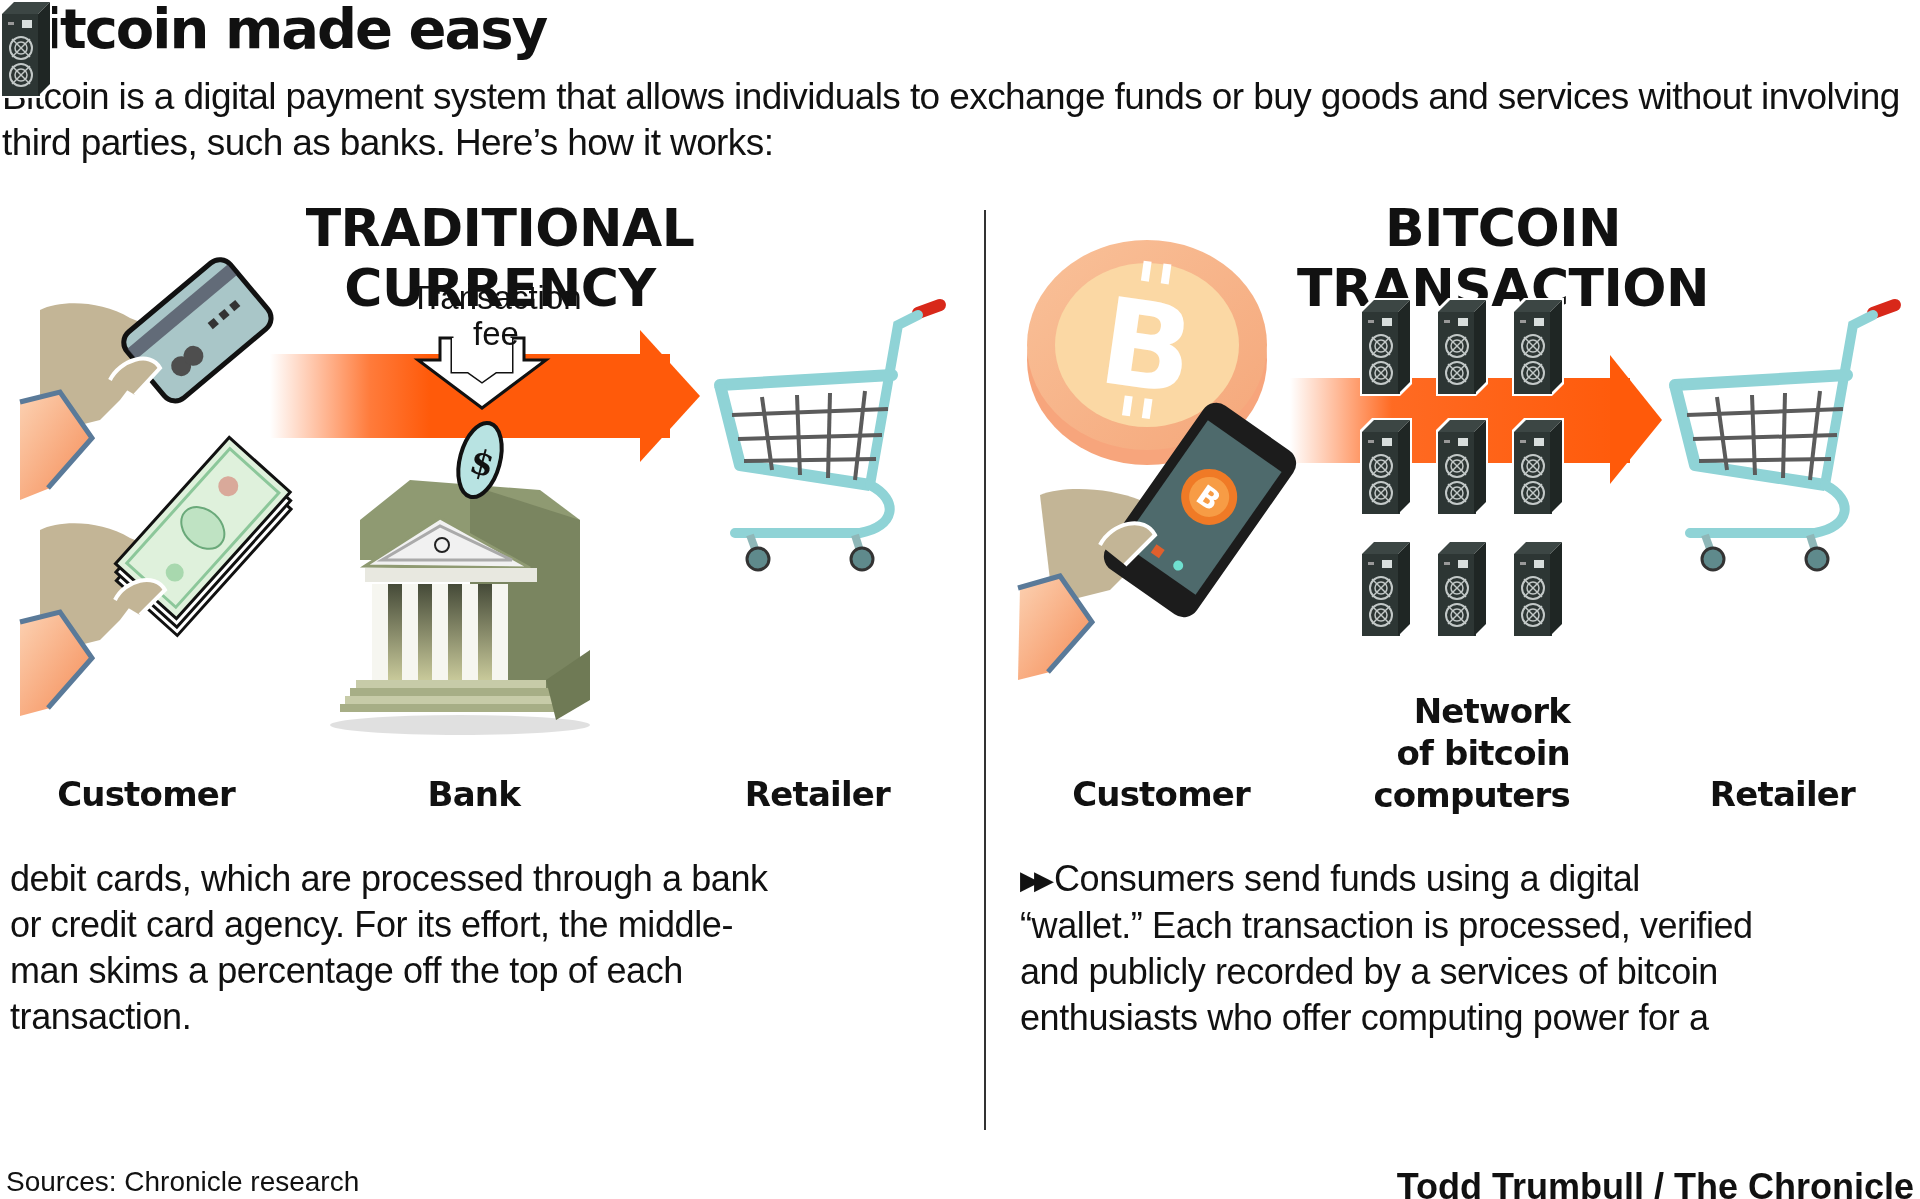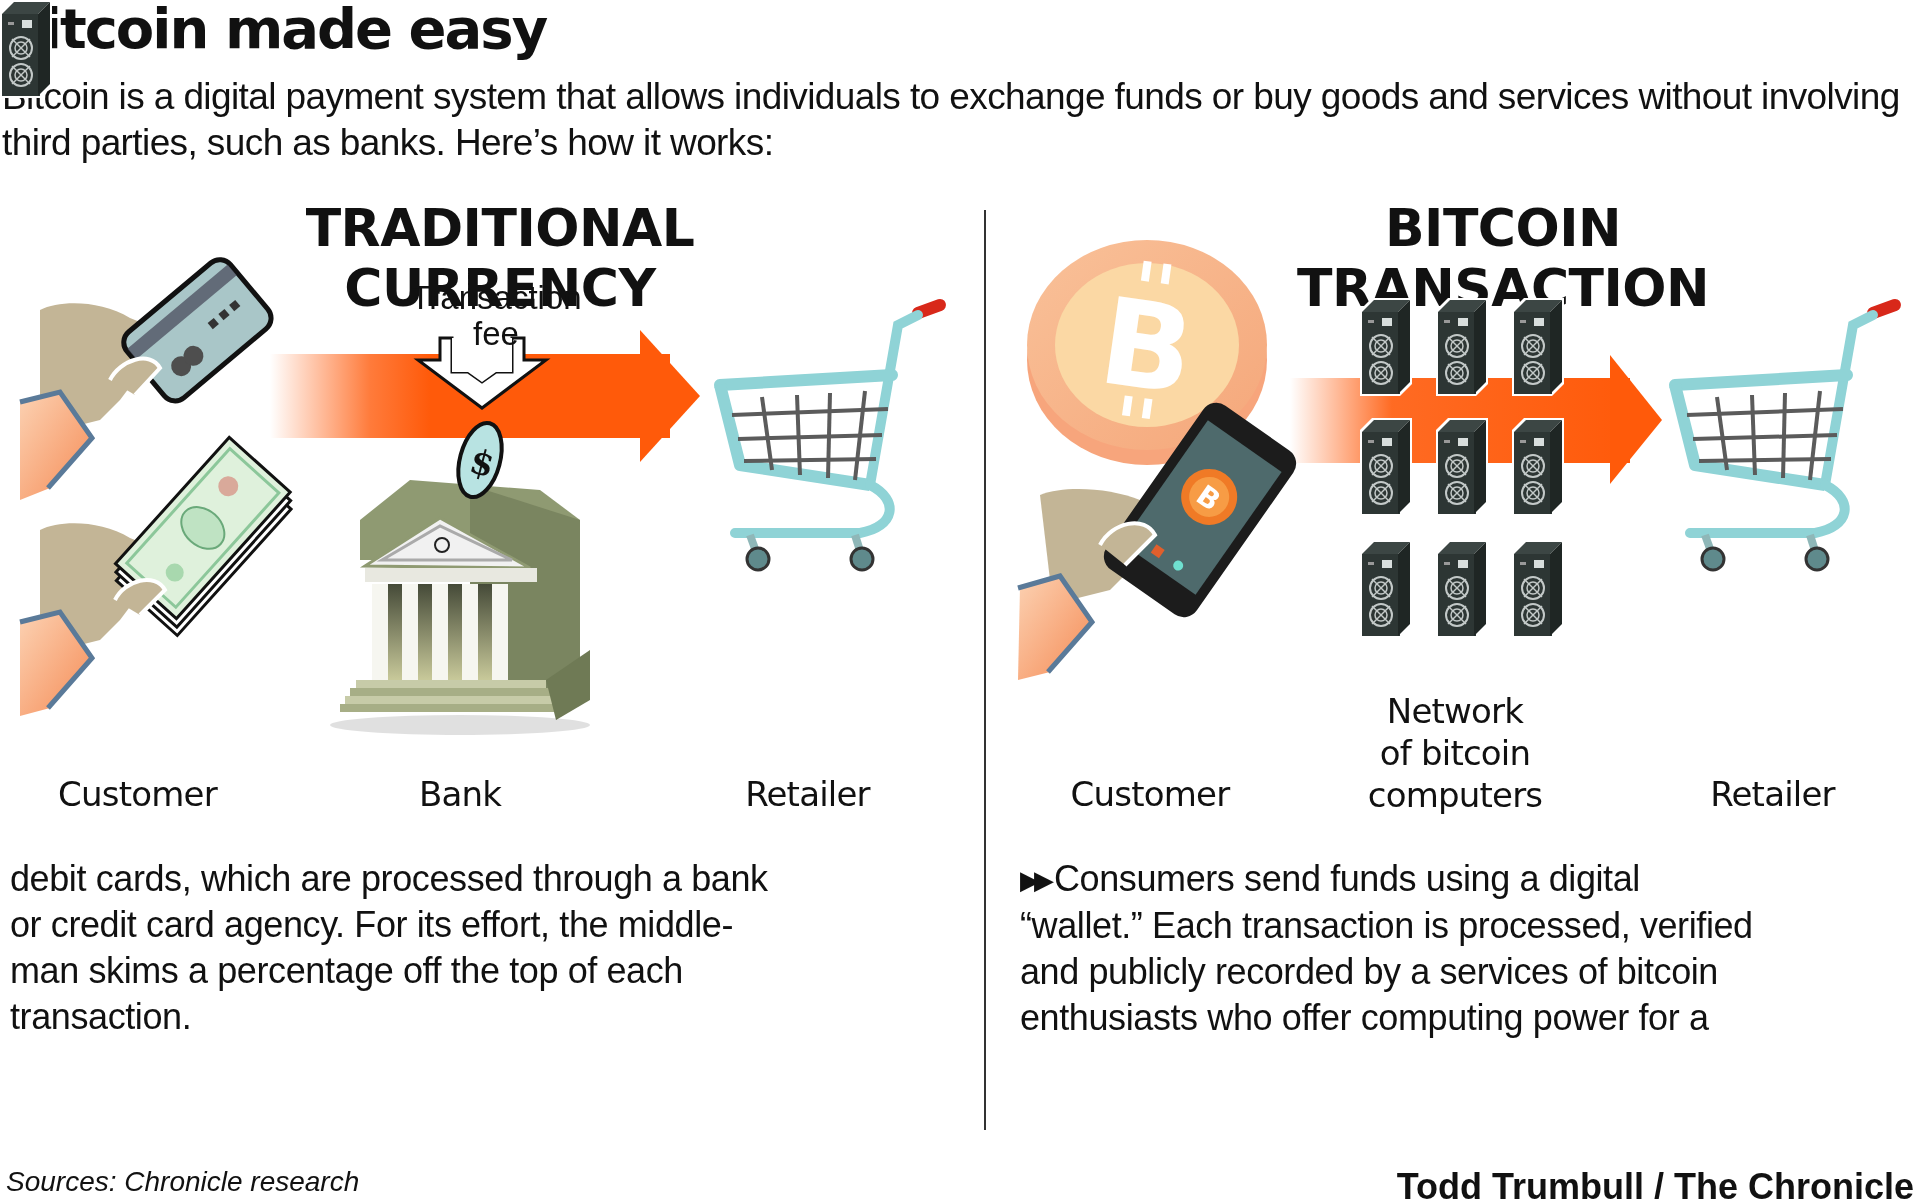--- a/index.html
+++ b/index.html
@@ -10,26 +10,26 @@
 
   .main-title { left: 2px; top: -4px; font-size: 56px; font-weight: 700; letter-spacing: -2px; color: #111; font-family: "DejaVu Sans", sans-serif; }
   .intro { left: 2px; top: 74px; width: 1910px; font-size: 37px; line-height: 46px; color: #111; letter-spacing: -0.6px; }
 
   .section-title { top: 198px; font-size: 52px; font-weight: 700; letter-spacing: -0.5px; font-family: "DejaVu Sans", sans-serif; color: #111; text-align: center; }
   .st-left { left: 200px; width: 600px; }
   .st-right { left: 1223px; width: 560px; }
 
   .divider { left: 984px; top: 210px; width: 2px; height: 920px; background: #333; }
 
-  .label { font-size: 34px; font-weight: 400; font-family: "DejaVu Sans", sans-serif; color: #111; letter-spacing: -0.8px; text-align: center; }
+  .label { font-size: 34px; font-weight: 700; font-family: "DejaVu Sans", sans-serif; color: #111; letter-spacing: -0.8px; text-align: right; }
 
   .body-text { font-size: 36px; line-height: 46px; color: #111; letter-spacing: -0.4px; }
   .bullet { display: inline-block; font-size: 26px; vertical-align: 2px; margin-right: 6px; letter-spacing: -6px; }
 
-  .footer { font-size: 28px; font-style: italic; color: #111; top: 1166px; }
+  .footer { font-size: 28px; color: #111; top: 1166px; }
   .credit { font-size: 36px; color: #111; top: 1166px; font-weight: bold; }
 
   svg { position: absolute; overflow: visible; }
 </style>
 </head>
 <body>
 
 <div class="abs main-title">Bitcoin made easy</div>
 <div class="abs intro">Bitcoin is a digital payment system that allows individuals to exchange funds or buy goods and services without involving third parties, such as banks. Here’s how it works:</div>
 

